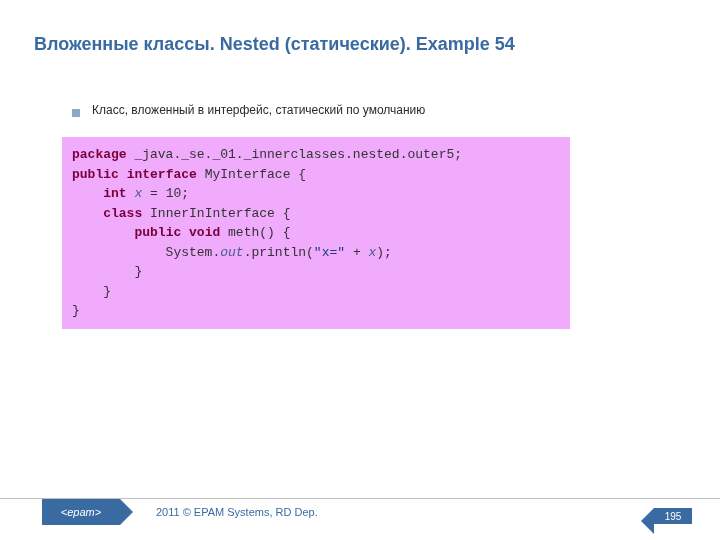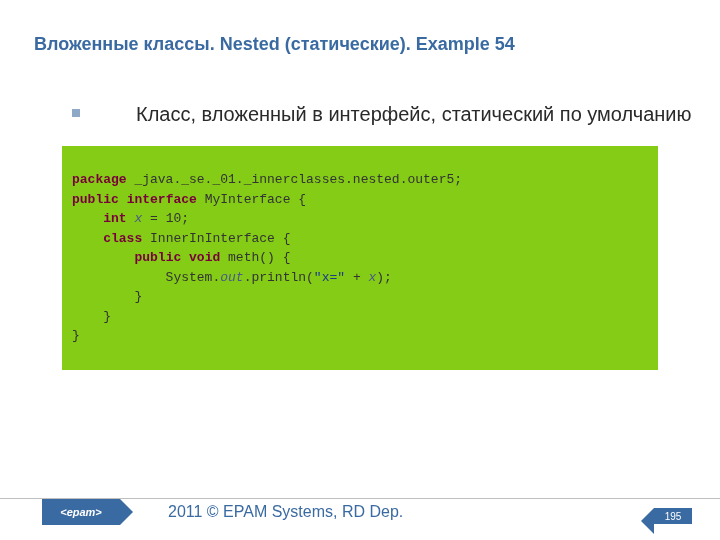--- a/index.html
+++ b/index.html
@@ -26,28 +26,27 @@
   .bullet {
     width: 8px;
     height: 8px;
     background: #8ea9c6;
     margin-top: 6px;
     margin-right: 12px;
     flex-shrink: 0;
   }
   .bullet-text {
     color: #2a2a2a;
-    font-size: 20px;
-    margin-left: 44px;
+    font-size: 12px;
   }
   .code-block {
     margin: 20px 0 0 62px;
-    width: 596px;
-    background: #84cc16;
-    padding: 24px 10px;
+    width: 508px;
+    background: #f0abfc;
+    padding: 8px 10px;
     font-family: "Courier New", monospace;
     font-size: 13px;
     line-height: 1.5;
     color: #333;
     white-space: pre;
   }
   .kw { color: #7a003c; font-weight: bold; }
   .fld { color: #4a5a8a; font-style: italic; }
   .str { color: #1a3c8a; }
   .footer {
@@ -59,41 +58,41 @@
     border-top: 1px solid #bfbfbf;
     display: flex;
     align-items: center;
   }
   .logo {
     width: 78px;
     height: 26px;
     background: #3a6aa2;
     color: #fff;
     font-size: 11px;
-    font-weight: bold;
+    font-weight: normal;
     display: flex;
     align-items: center;
     justify-content: center;
     margin-left: 42px;
     position: relative;
     font-style: italic;
   }
   .logo::after {
     content: "";
     position: absolute;
     right: -13px;
     top: 0;
     border-top: 13px solid transparent;
     border-bottom: 13px solid transparent;
     border-left: 13px solid #3a6aa2;
   }
   .copyright {
     color: #3a6aa2;
-    font-size: 16px;
-    margin-left: 48px;
+    font-size: 11px;
+    margin-left: 36px;
   }
   .page-num {
     position: absolute;
     right: 28px;
     bottom: 0;
     width: 38px;
     height: 16px;
     background: #3a6aa2;
     color: #fff;
     font-size: 10px;

